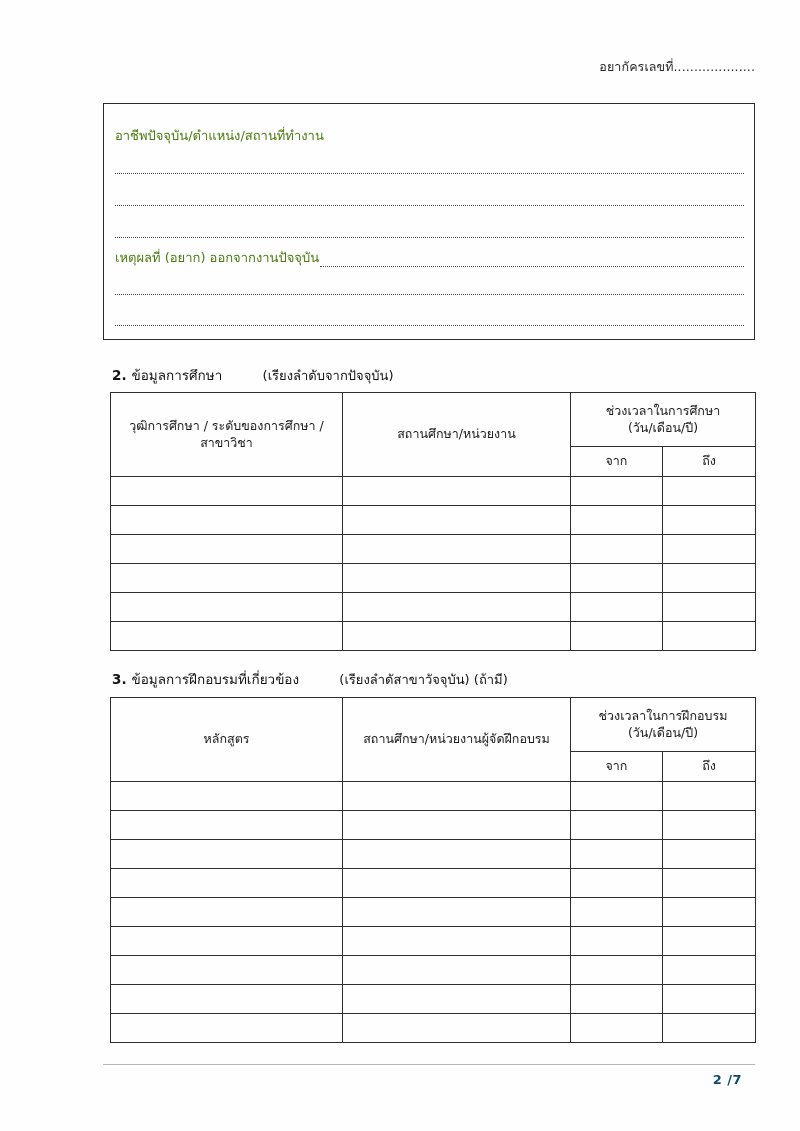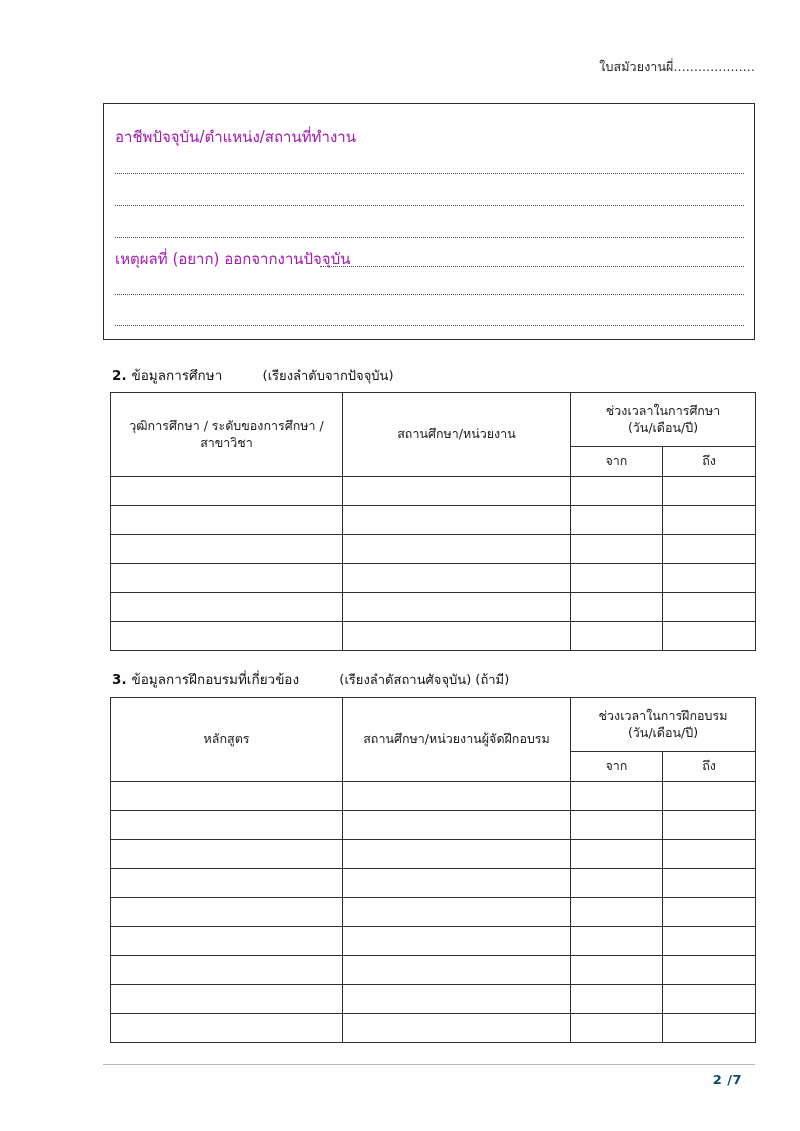--- a/index.html
+++ b/index.html
@@ -39,22 +39,22 @@
     position: absolute;
     left: 103px;
     top: 103px;
     width: 652px;
     height: 237px;
     border: 1.3px solid #2b2b2b;
     box-sizing: border-box;
   }
   .tb-label {
     position: absolute;
-    font-size: 15px;
-    color: #a21caf;
+    font-size: 13px;
+    color: #4d7c0f;
     white-space: nowrap;
   }
   .tb-label.l1 { left: 11px; top: 21px; }
   .tb-label.l2 { left: 11px; top: 143px; }
 
   .dotline {
     position: absolute;
     height: 0;
     border-top: 1.6px dotted #4a4a4a;
   }
@@ -142,21 +142,21 @@
     font-weight: bold;
     color: #0c4a6e;
     letter-spacing: 0.5px;
   }
 </style>
 </head>
 <body>
 
 <div class="page">
 
-  <div class="doc-ref">ใบสมัวยงานผี่....................</div>
+  <div class="doc-ref">อยากัครเลขที่....................</div>
 
   <div class="top-box">
     <div class="tb-label l1">อาชีพปัจจุบัน/ตำแหน่ง/สถานที่ทำงาน</div>
     <div class="dotline dl1"></div>
     <div class="dotline dl2"></div>
     <div class="dotline dl3"></div>
 
     <div class="tb-label l2">เหตุผลที่ (อยาก) ออกจากงานปัจจุบัน</div>
     <div class="dotline dl4"></div>
     <div class="dotline dl5"></div>
@@ -224,21 +224,21 @@
           <td class="body-cell"></td>
           <td class="body-cell"></td>
           <td class="body-cell"></td>
           <td class="body-cell"></td>
         </tr>
       </tbody>
   </table>
 
   <div class="section-head" id="sec3-head">
     <span class="num">3.</span><span class="main">ข้อมูลการฝึกอบรมที่เกี่ยวข้อง</span>
-    <span class="sub">(เรียงลำดัสถานศัจจุบัน) (ถ้ามี)</span>
+    <span class="sub">(เรียงลำดัสาขาวัจจุบัน) (ถ้ามี)</span>
   </div>
 
   <table class="form-table" id="table-training">
     <colgroup>
       <col class="col-a">
         <col class="col-b">
         <col class="col-c">
         <col class="col-d">
     </colgroup>
     <thead>

